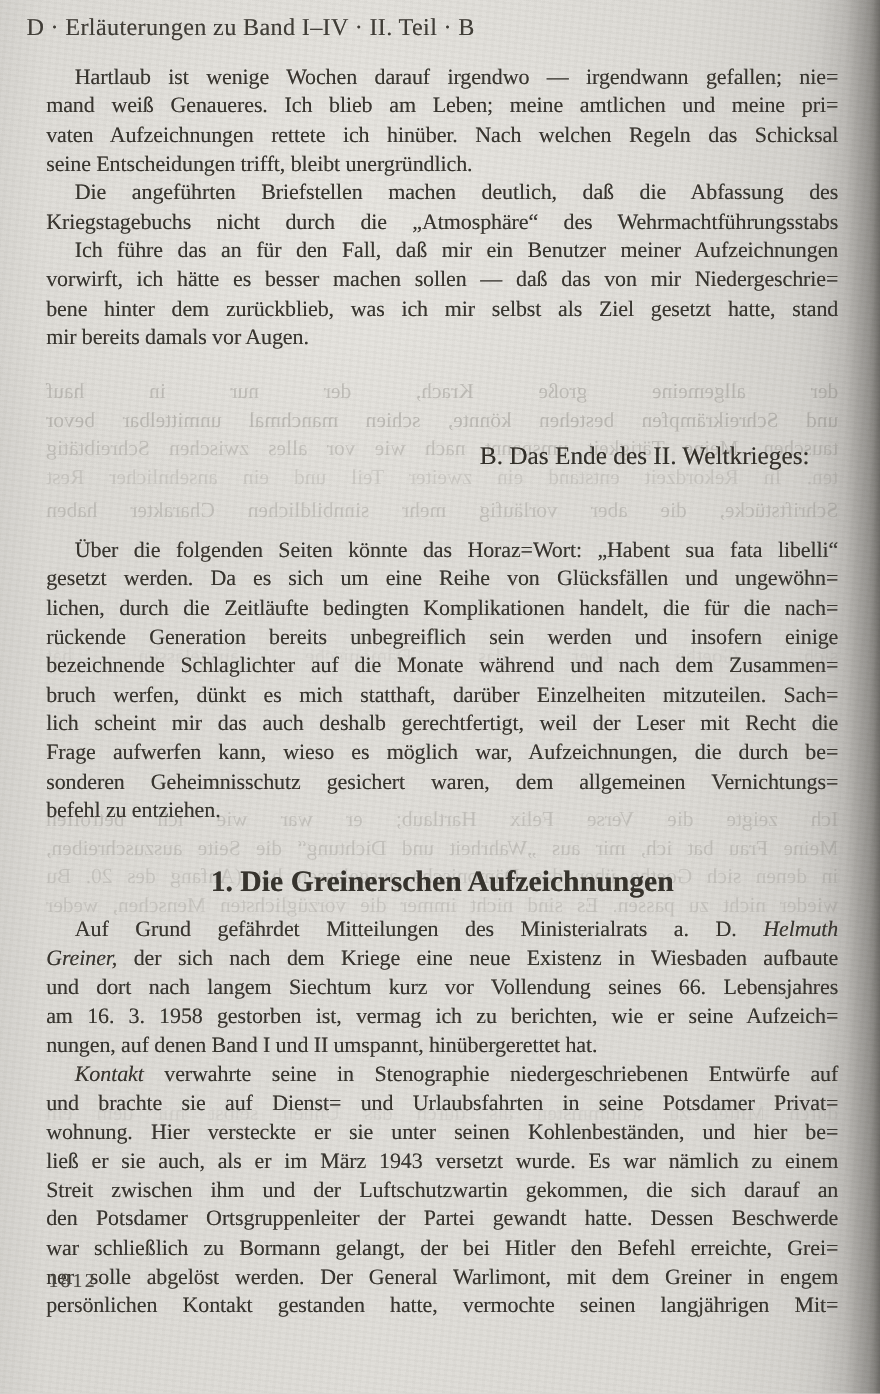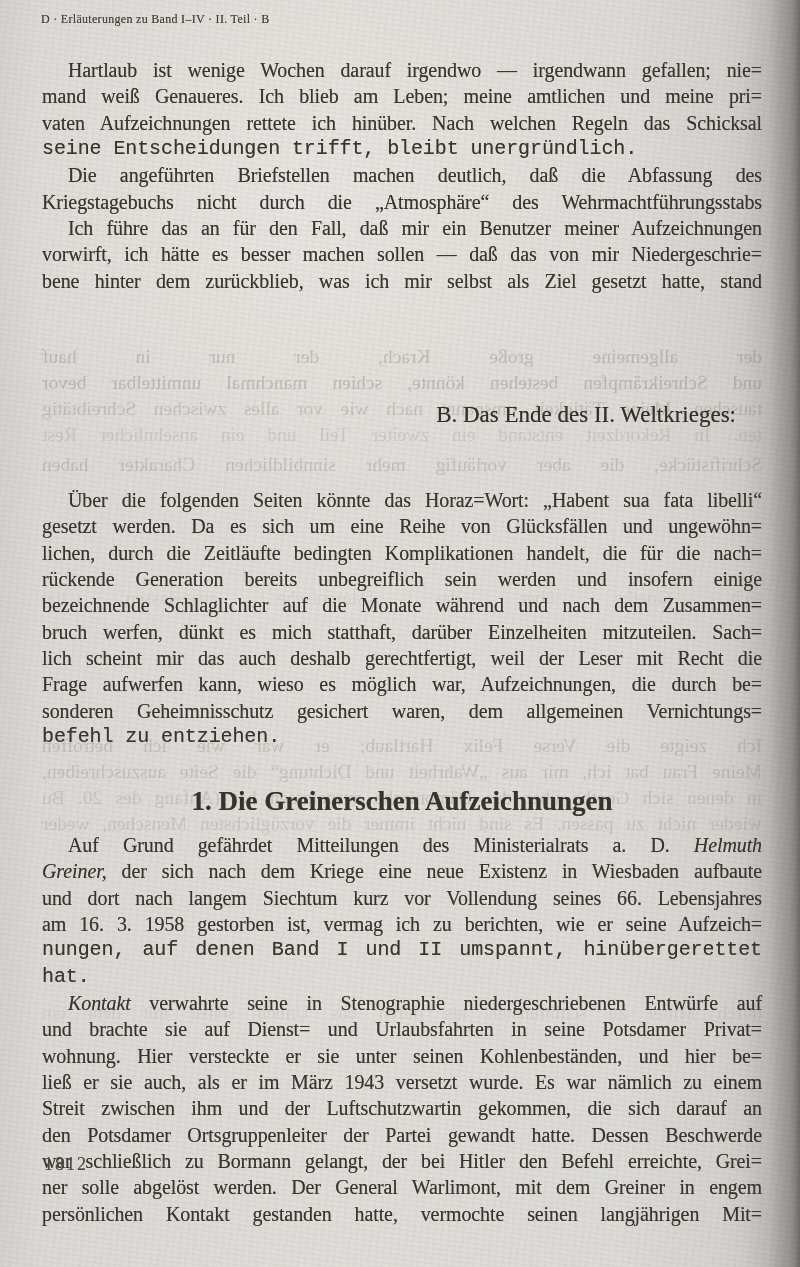--- a/index.html
+++ b/index.html
@@ -24,23 +24,23 @@
   }
   
   .edge-shadow{
     position:absolute;top:0;right:0;width:56px;height:100%;pointer-events:none;z-index:9;
     background:linear-gradient(90deg, rgba(90,86,80,0) 0%, rgba(90,86,80,.10) 45%, rgba(70,67,62,.26) 82%, rgba(50,48,44,.42) 100%);
   }
   .txt{color:#38352f;font-size:20px;line-height:26.35px;
        text-shadow:0 0 .5px rgba(56,53,47,.55);letter-spacing:-.1px;}
   .col{position:absolute;left:42px;width:720px;}
   .ln{text-align:justify;text-align-last:justify;white-space:nowrap_off;}
-  .ln-left{text-align-last:left;font-family:Liberation Mono, monospace;}
+  .ln-left{text-align-last:left;}
   .ind{text-indent:26px;}
-  .runhead{position:absolute;left:41px;top:12px;font-size:12px;color:#403d37;
+  .runhead{position:absolute;left:24px;top:12px;font-size:22px;color:#403d37;
            letter-spacing:.3px;text-shadow:0 0 .5px rgba(64,61,55,.5);}
   .heading{position:absolute;left:42px;width:720px;top:398px;
            font-weight:400;font-size:23px;line-height:33px;color:#33302a;text-align:right;
            text-shadow:0 0 .5px rgba(51,48,42,.6);}
   .heading .h1line{transform:translateX(-26px);}
   .subheading{position:absolute;left:42px;width:720px;top:786px;
            font-weight:700;font-size:27px;color:#36332d;text-align:center;
            text-shadow:0 0 .5px rgba(54,51,45,.6);}
   .pagenum{position:absolute;left:44px;top:1154px;font-size:18px;color:#4c4942;
            letter-spacing:2px;text-shadow:0 0 .6px rgba(76,73,66,.5);}
@@ -80,20 +80,21 @@
     <div class="col txt" style="top:57px">
       <div class="ln ind">Hartlaub ist wenige Wochen darauf irgendwo — irgendwann gefallen; nie=</div>
       <div class="ln">mand weiß Genaueres. Ich blieb am Leben; meine amtlichen und meine pri=</div>
       <div class="ln">vaten Aufzeichnungen rettete ich hinüber. Nach welchen Regeln das Schicksal</div>
       <div class="ln ln-left">seine Entscheidungen trifft, bleibt unergründlich.</div>
       <div class="ln ind">Die angeführten Briefstellen machen deutlich, daß die Abfassung des</div>
       <div class="ln">Kriegstagebuchs nicht durch die „Atmosphäre“ des Wehrmachtführungsstabs</div>
       <div class="ln ind">Ich führe das an für den Fall, daß mir ein Benutzer meiner Aufzeichnungen</div>
       <div class="ln">vorwirft, ich hätte es besser machen sollen — daß das von mir Niedergeschrie=</div>
       <div class="ln">bene hinter dem zurückblieb, was ich mir selbst als Ziel gesetzt hatte, stand</div>
+      <div class="ln ln-left">mir bereits damals vor Augen.</div>
     </div>
 
     <div class="heading">
       <div class="h1line">B. Das Ende des II. Weltkrieges:</div>
     </div>
 
     <div class="col txt" style="top:487px">
       <div class="ln ind">Über die folgenden Seiten könnte das Horaz=Wort: „Habent sua fata libelli“</div>
       <div class="ln">gesetzt werden. Da es sich um eine Reihe von Glücksfällen und ungewöhn=</div>
       <div class="ln">lichen, durch die Zeitläufte bedingten Komplikationen handelt, die für die nach=</div>

